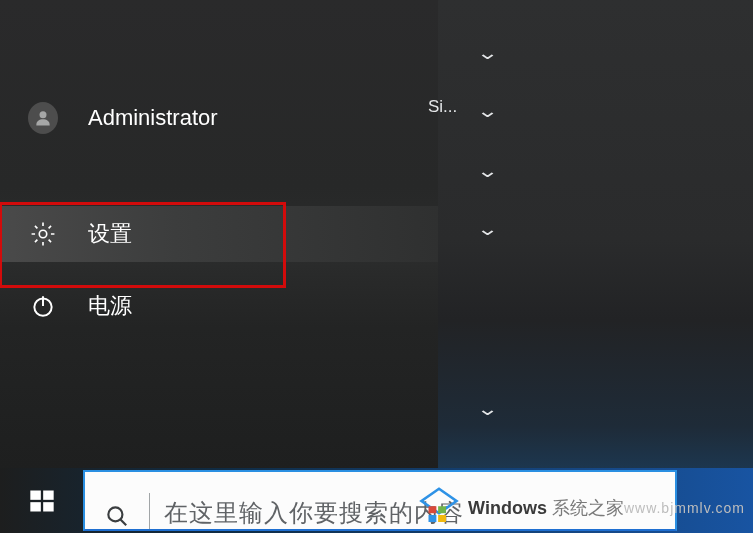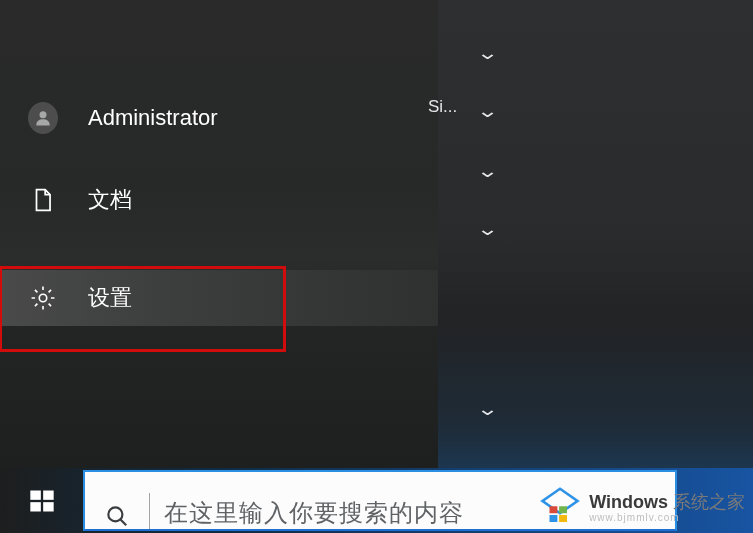--- a/index.html
+++ b/index.html
@@ -66,24 +66,24 @@
       width:1px; height:36px; background:#a1a5a7; margin-right:14px;
     }
     .search-box .ph {
       color:#606366; font-size:24px; flex:1; letter-spacing:1px;
     }
 
     .watermark {
       position:absolute; right:8px; bottom:4px; text-align:left;
       display:flex; align-items:center; gap:8px;
     }
-    .watermark .wm-text { display:flex; flex-direction:column; line-height:1; }
+    .watermark .wm-text { display:flex; line-height:1; }
     .watermark .line1 .b { font-weight:700; font-size:18px; color:#3a3a3a; }
     .watermark .line1 .g { font-size:18px; font-weight:400; color:#7a7a7a; }
-    .watermark .line2 { font-size:10px; color:#bdbdbd; letter-spacing:1px; margin-top:2px; }
+    .watermark .line2 { font-size:14px; color:#bdbdbd; letter-spacing:1px; margin-top:2px; }
   </style>
 </head>
 <body>
 
 <div class="stage">
 
   <div class="panel">
     <div class="spacer"></div>
 
     <div class="item">
@@ -93,47 +93,47 @@
               <circle cx="12" cy="8" r="4.2"></circle>
               <path d="M4 20c0-4.2 3.6-6.5 8-6.5s8 2.3 8 6.5v1H4z"></path>
             </svg>
         </span>
       </span>
       <span>Administrator</span>
     </div>
 
     <div style="height:18px"></div>
 
-    <div class="item">
-      <span class="icon">
-        <svg viewBox="0 0 24 24" width="26" height="26" fill="none" stroke="#ffffff" stroke-width="1.6">
-            <path d="M6 2.5h8l4.5 4.5V21.5H6z"></path>
-            <path d="M14 2.5V7h4.5"></path>
-          </svg>
-      </span>
-      <span>文档</span>
-    </div>
 
     <div style="height:16px"></div>
 
 
     <div style="height:22px"></div>
 
     <div class="item highlighted" style="height:56px">
       <span class="icon">
         <svg viewBox="0 0 24 24" width="28" height="28" fill="none" stroke="#ffffff" stroke-width="1.4">
           <circle cx="12" cy="12" r="3.2"></circle>
           <path d="M12 2.2v3M12 18.8v3M21.8 12h-3M5.2 12h-3M18.9 5.1l-2.1 2.1M7.2 16.8l-2.1 2.1M18.9 18.9l-2.1-2.1M7.2 7.2 5.1 5.1"></path>
         </svg>
       </span>
       <span>设置</span>
     </div>
 
     <div style="flex:1"></div>
 
+    <div class="item" style="margin-top:12px">
+      <span class="icon">
+        <svg viewBox="0 0 24 24" width="26" height="26" fill="none" stroke="#ffffff" stroke-width="1.8">
+            <circle cx="12" cy="13" r="8"></circle>
+            <line x1="12" y1="3" x2="12" y2="12"></line>
+          </svg>
+      </span>
+      <span>电源</span>
+    </div>
   </div>
 
   <div class="tile-area">
     <span class="trunc" style="left:-10px; top:97px">Si...</span>
     <span class="chev" style="left:42px; top:42px">⌄</span>
     <span class="chev" style="left:42px; top:100px">⌄</span>
     <span class="chev" style="left:42px; top:160px">⌄</span>
     <span class="chev" style="left:42px; top:218px">⌄</span>
     <span class="chev" style="left:42px; top:398px">⌄</span>
   </div>

